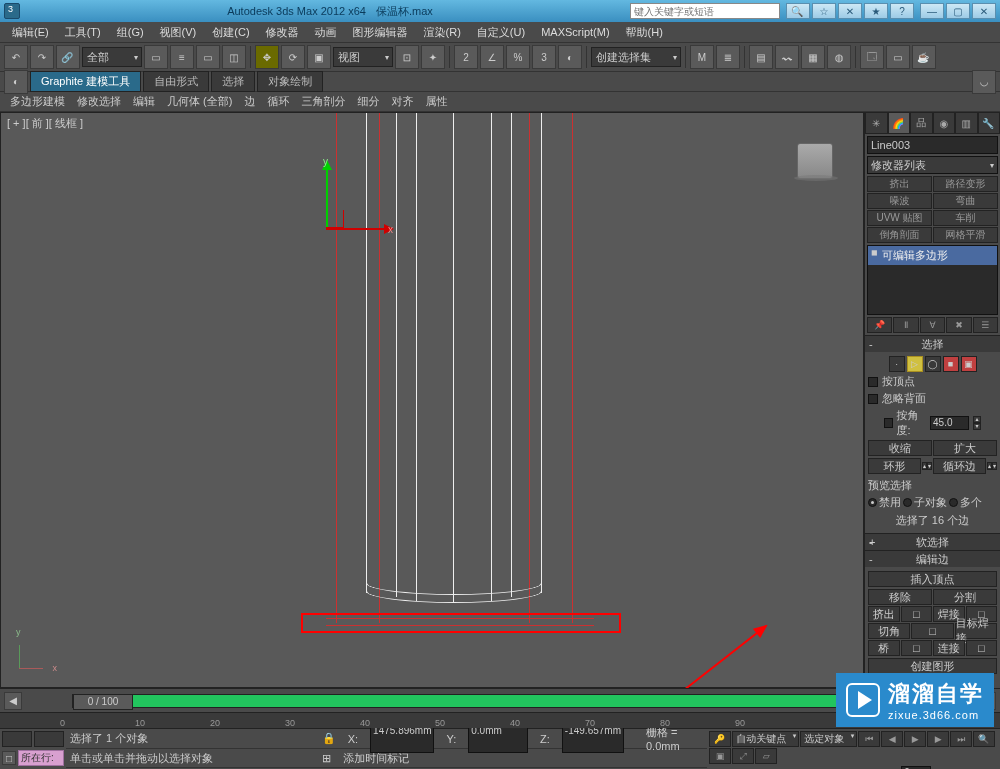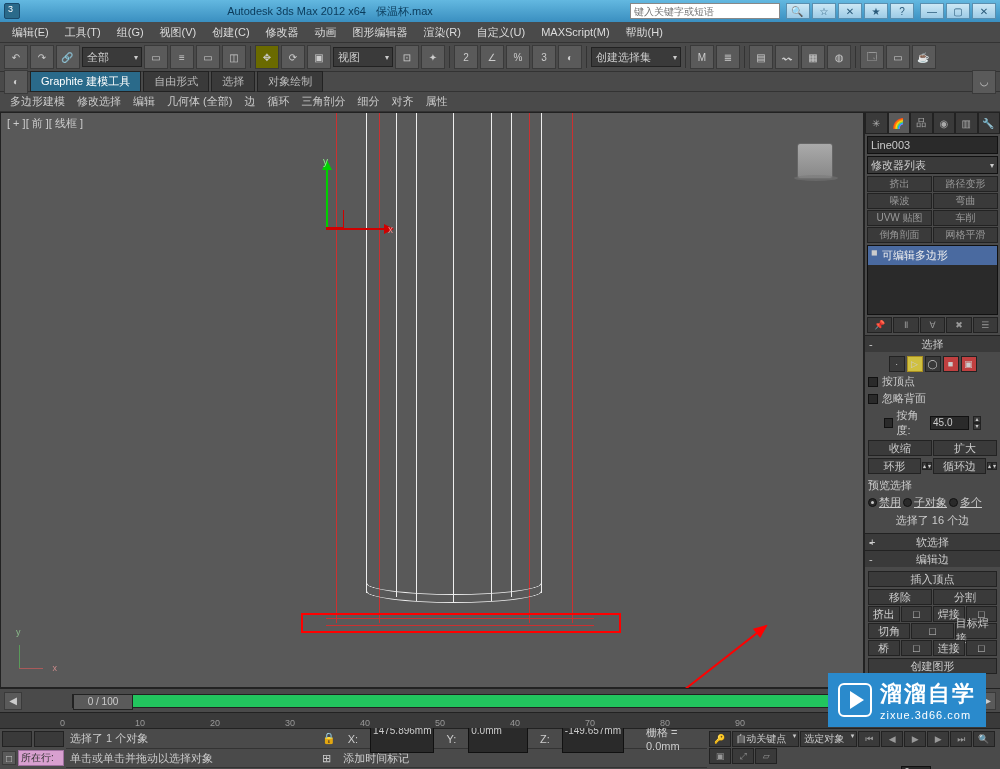--- a/index.html
+++ b/index.html
@@ -88,21 +88,21 @@
 .so.red { background: #c04040; }
 .cp-check { display: flex; align-items: center; gap: 4px; margin: 2px 0; font-size: 11px; color: #ccc; }
 .cp-check .box { width: 10px; height: 10px; background: #2a2a2a; border: 1px solid #111; }
 .cp-spin { display: flex; align-items: center; gap: 4px; margin: 2px 16px; }
 .cp-spin .lbl { font-size: 11px; color: #ccc; }
 .cp-spin .fld { background: #2a2a2a; border: 1px solid #111; width: 46px; height: 14px; color: #ccc; padding: 0 2px; font-size: 10px; }
 .cp-spin .arr { width: 10px; display: flex; flex-direction: column; }
 .cp-spin .arr span { height: 7px; background: #3a3a3a; border: 1px solid #222; font-size: 6px; line-height: 5px; text-align: center; }
 .cp-2btn { display: flex; gap: 1px; margin: 2px 0; }
 .cp-2btn .b { flex: 1; height: 16px; background: #3a3a3a; border: 1px solid #222; display: flex; align-items: center; justify-content: center; font-size: 11px; color: #ccc; }
-.cp-radio-row { display: flex; gap: 2px; align-items: center; margin: 2px 0; font-size: 10px; color: #ccc; text-decoration: underline; }
+.cp-radio-row { display: flex; gap: 2px; align-items: center; margin: 2px 0; font-size: 10px; color: #ccc; }
 .cp-radio-row .r { width: 9px; height: 9px; border-radius: 50%; background: #2a2a2a; border: 1px solid #111; position: relative; }
 .cp-radio-row .r.on::after { content: ""; position: absolute; inset: 2px; background: #ccc; border-radius: 50%; }
 .cp-text-center { text-align: center; color: #ccc; font-size: 11px; margin: 3px 0; }
 .cp-side-btn { flex: 1; height: 16px; background: #3a3a3a; border: 1px solid #222; display: flex; align-items: center; justify-content: center; font-size: 11px; color: #ccc; }
 .cp-side { display: flex; gap: 1px; margin: 1px 0; }
 .cp-side .small { width: 14px; }
 
 
 .time-slider { height: 24px; background: #4a4a4a; border-top: 1px solid #222; display: flex; align-items: center; padding: 0 4px; position: relative; }
 .time-slider .track { flex: 1; height: 14px; background: #22c55e; border: 1px solid #222; position: relative; margin-left: 50px; }
@@ -118,21 +118,21 @@
 .status-left .pink { background: #d8a0d0; border: 1px solid #a070a0; flex: 1; height: 16px; color: #333; font-size: 10px; display: flex; align-items: center; padding: 0 2px; }
 .status-center { flex: 1; display: flex; flex-direction: column; }
 .status-center .row { height: 20px; display: flex; align-items: center; gap: 12px; padding: 0 4px; color: #ccc; font-size: 11px; border-bottom: 1px solid #333; }
 .coord-fld { background: #2a2a2a; border: 1px solid #111; height: 29px; width: 70px; color: #ccc; padding: 0 2px; font-size: 10px; }
 .status-right { width: 330px; display: flex; flex-wrap: wrap; align-items: center; gap: 1px; padding: 2px; }
 .status-right .sb { width: 22px; height: 16px; background: #3a3a3a; border: 1px solid #222; display: flex; align-items: center; justify-content: center; font-size: 9px; color: #999; }
 .status-right .dd { background: #3a3a3a; border: 1px solid #222; height: 16px; padding: 0 12px 0 3px; font-size: 10px; color: #ccc; position: relative; }
 .status-right .dd::after { content: "▾"; position: absolute; right: 2px; font-size: 7px; }
 
 
-.watermark { position: absolute; right: 14px; bottom: 42px; display: flex; align-items: center; gap: 8px; background: #2a8acc; padding: 6px 10px; }
+.watermark { position: absolute; right: 6px; bottom: 42px; display: flex; align-items: center; gap: 8px; background: #2a8acc; padding: 6px 10px; }
 .watermark .logo { width: 34px; height: 34px; border: 2px solid #fff; border-radius: 6px; display: flex; align-items: center; justify-content: center; }
 .watermark .logo::after { content: ""; border-left: 14px solid #fff; border-top: 9px solid transparent; border-bottom: 9px solid transparent; margin-left: 3px; }
 .watermark .txt { color: #fff; }
 .watermark .big { font-size: 22px; font-weight: bold; letter-spacing: 2px; }
 .watermark .sm { font-size: 11px; letter-spacing: 1px; }
 </style>
 </head>
 <body>
 
 <div class="title-bar">

